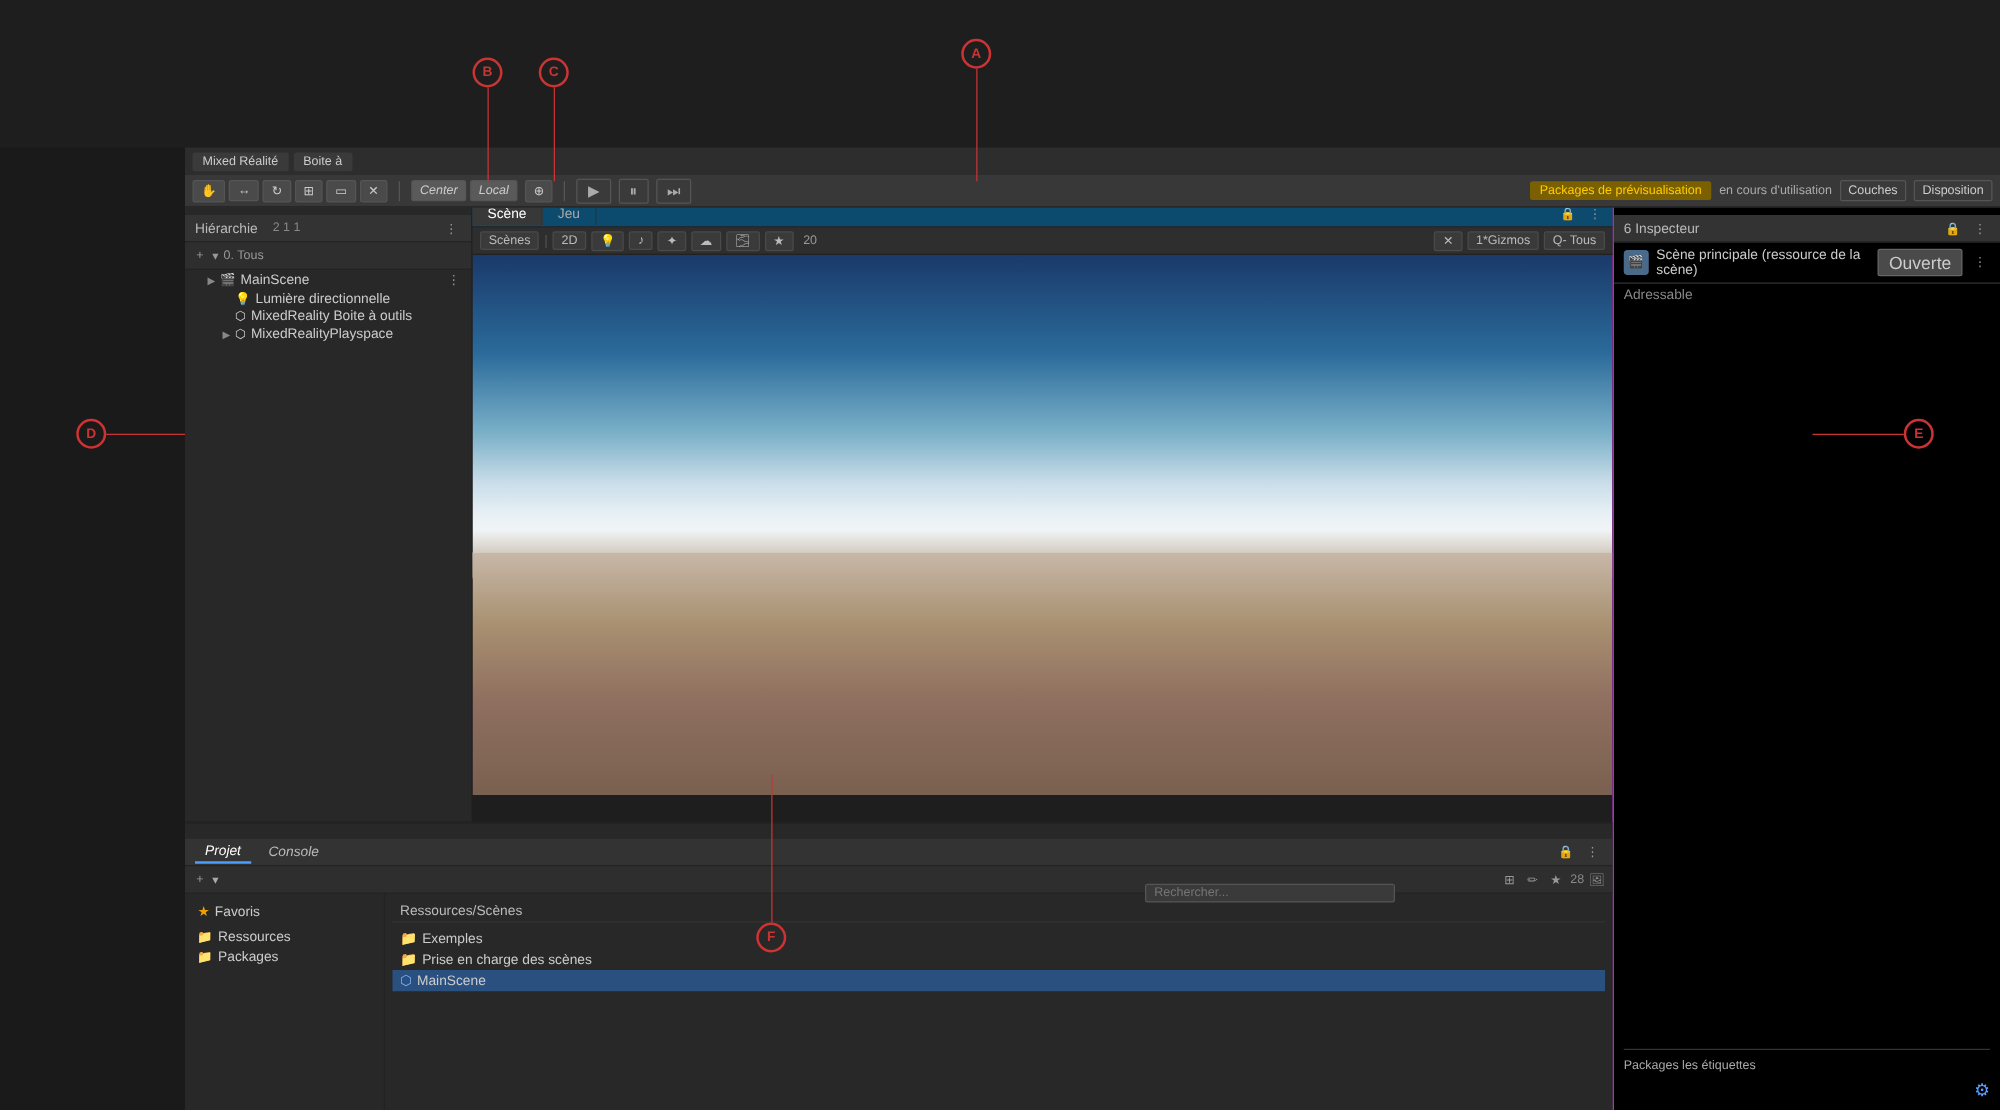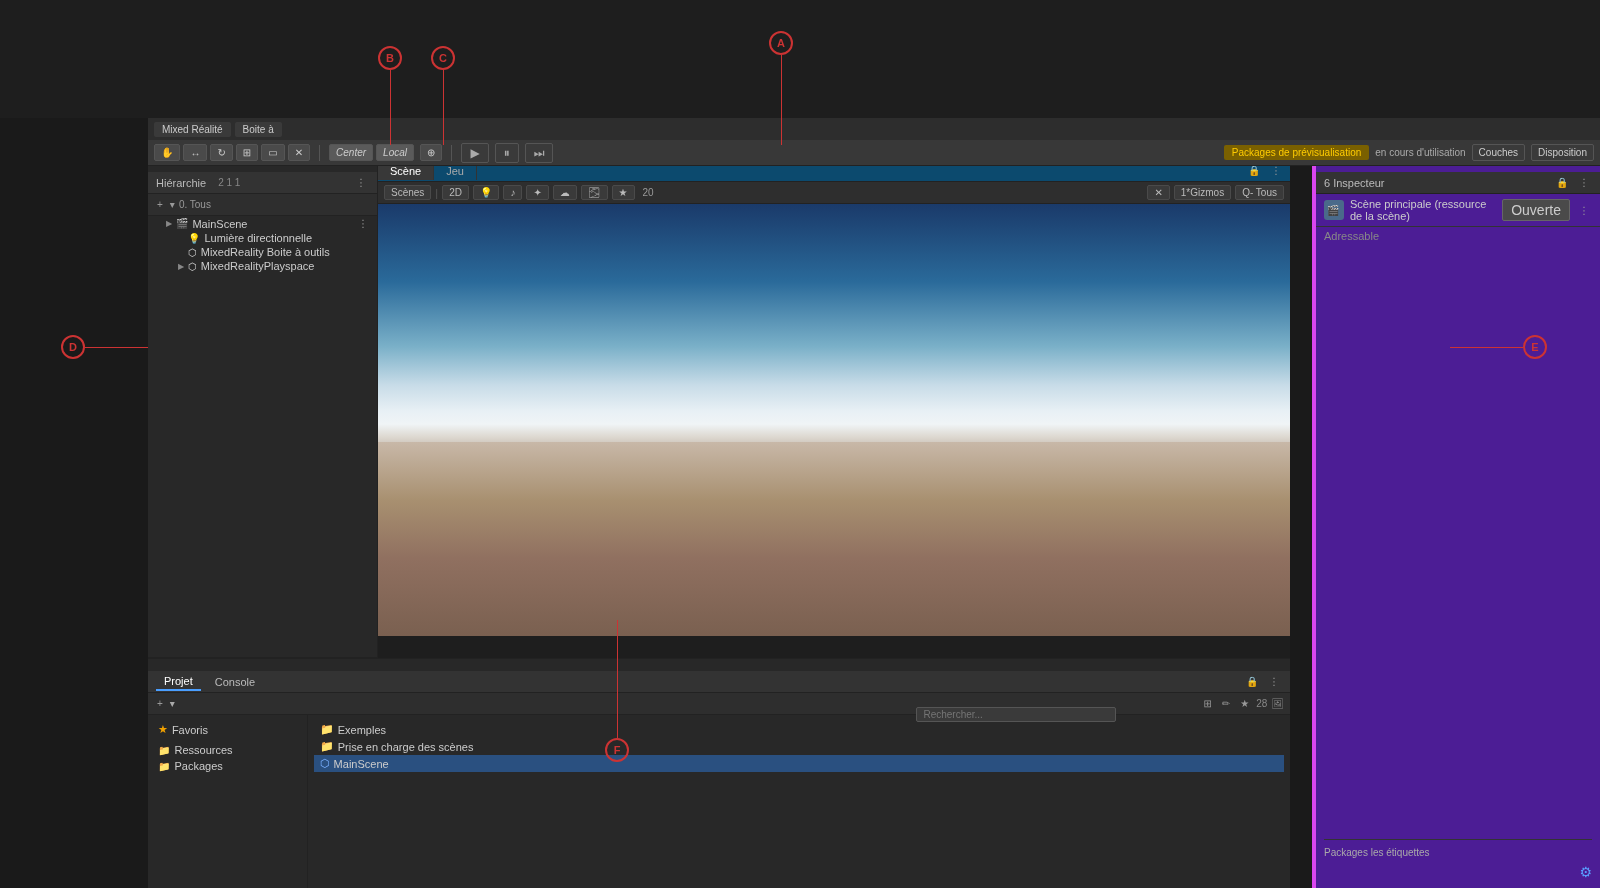--- a/index.html
+++ b/index.html
@@ -103,24 +103,24 @@
       right: 310px;
       bottom: 230px;
       background: #1e1e1e;
       overflow: hidden;
     }
 
     #inspector-panel {
       position: absolute;
       top: 160px;
       right: 0;
-      width: 288px;
+      width: 310px;
       bottom: 0;
-      background: #4c1d95;
-      border-left: 4px solid #d946ef;
+      background: #000000;
+      border-left: 1px solid #d946ef;
       overflow: hidden;
     }
 
     #project-panel {
       position: absolute;
       bottom: 0;
       left: 148px;
       right: 310px;
       height: 230px;
       background: #282828;
@@ -139,20 +139,21 @@
       color: #bbb;
       border-bottom: 1px solid #222;
       gap: 6px;
       margin-top: 12px;
     }
 
     .panel-header-tab {
       padding: 2px 8px;
       cursor: pointer;
       font-size: 11px;
+      font-style: italic;
     }
 
     .panel-header-tab.active {
       color: #fff;
       border-bottom: 2px solid #4a9eff;
     }
 
     .panel-header-actions {
       margin-left: auto;
       display: flex;
@@ -671,20 +672,21 @@
       <div class="project-folder">
         <span class="folder-icon">📁</span>
         <span>Ressources</span>
       </div>
       <div class="project-folder">
         <span class="folder-icon">📁</span>
         <span>Packages</span>
       </div>
     </div>
     <div class="project-content">
+      <div class="project-breadcrumb">Ressources/Scènes</div>
       <div class="project-item">
         <span>📁</span>
         <span>Exemples</span>
       </div>
       <div class="project-item">
         <span>📁</span>
         <span>Prise en charge des scènes</span>
       </div>
       <div class="project-item selected">
         <span style="color:#7ab0ff;">⬡</span>

